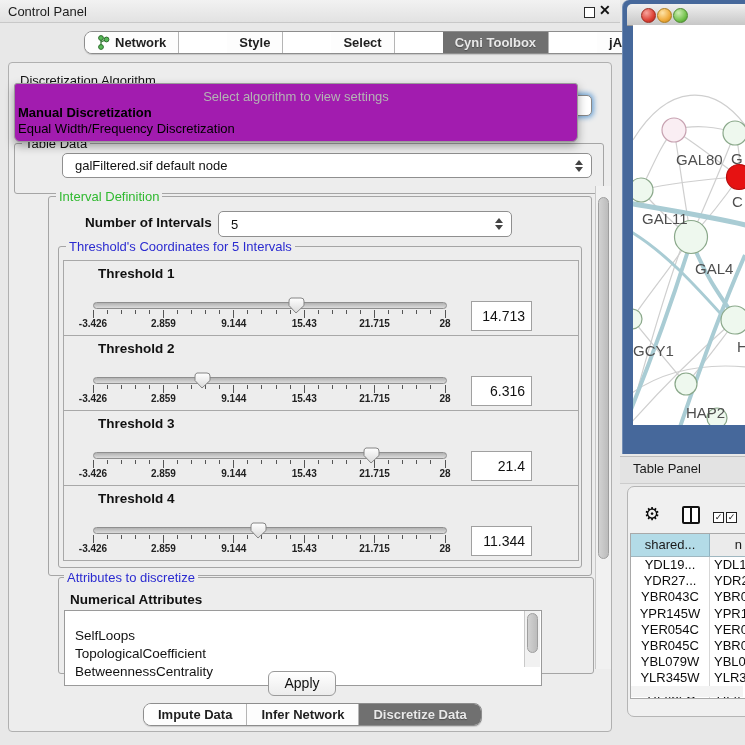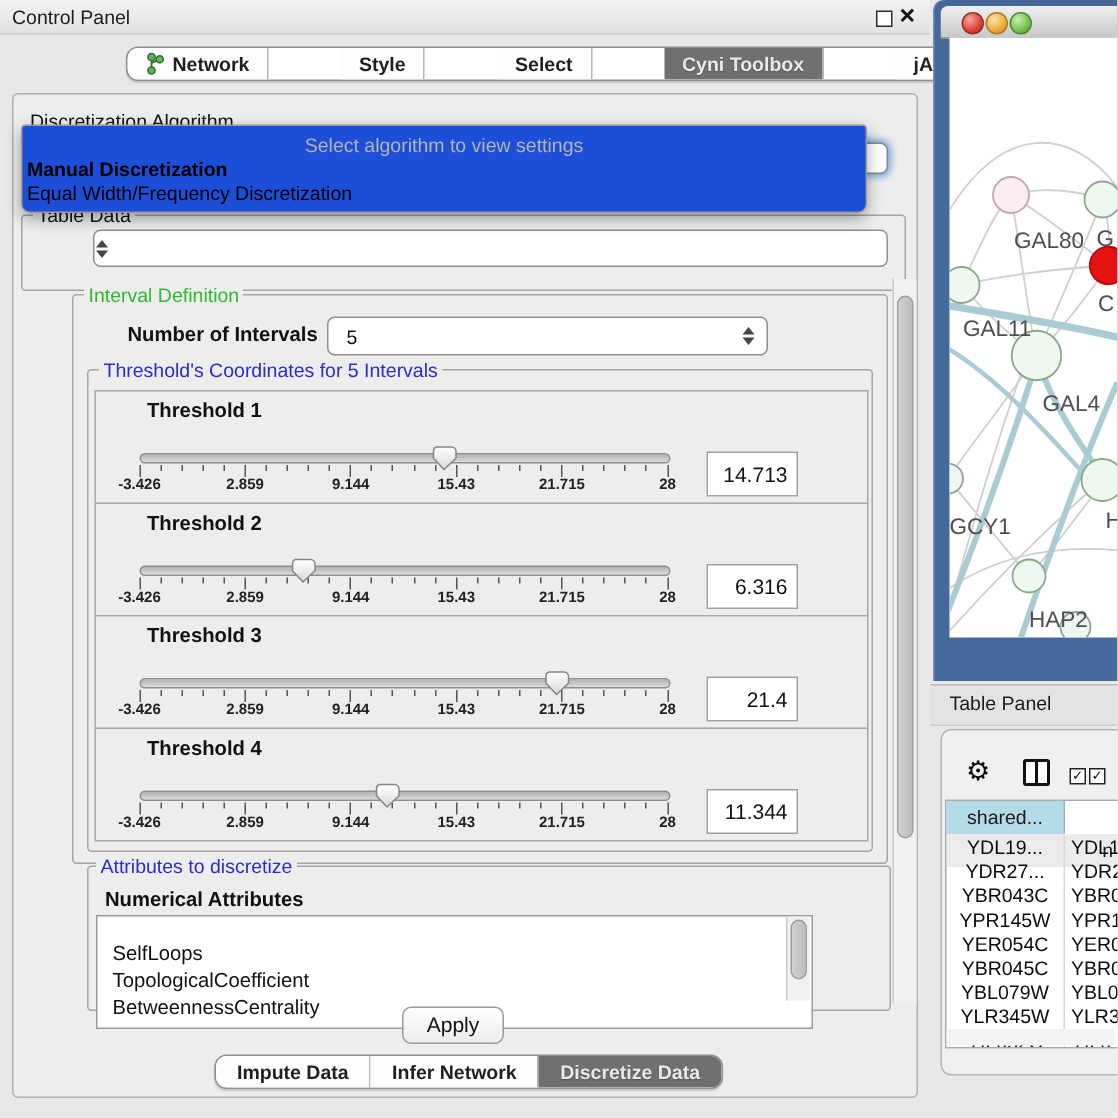--- a/index.html
+++ b/index.html
@@ -32,21 +32,21 @@
   .combo .val{padding-left:12px;flex:1;white-space:nowrap;overflow:hidden;}
   .spinner{width:9px;margin-right:8px;display:flex;flex-direction:column;align-items:center;gap:2px;}
   .spinner .up{width:0;height:0;border-left:4px solid transparent;border-right:4px solid transparent;border-bottom:5px solid #444;}
   .spinner .dn{width:0;height:0;border-left:4px solid transparent;border-right:4px solid transparent;border-top:5px solid #444;}
 
   
   #disc-algo-title{left:20px;top:73px;font-size:13px;color:#111;z-index:1;}
   #algo-combo-sliver{left:552px;top:95px;width:38px;height:19px;background:#fff;border:1px solid #888;border-radius:5px;box-shadow:0 0 5px 2px #74a7d7;z-index:2;}
 
   
-  #algo-popup{left:14px;top:83px;width:562px;height:57px;background:#1d4ed8;border:1px solid #9a9a9a;border-radius:3px 3px 6px 6px;box-shadow:0 4px 10px rgba(0,0,0,.35);z-index:10;}
+  #algo-popup{left:14px;top:83px;width:562px;height:57px;background:#a21caf;border:1px solid #9a9a9a;border-radius:3px 3px 6px 6px;box-shadow:0 4px 10px rgba(0,0,0,.35);z-index:10;}
   #algo-placeholder{top:5px;left:0;width:100%;text-align:center;font-size:13px;color:#b4b4b4;}
   .popup-item{position:absolute;left:3px;font-size:13px;color:#000;white-space:nowrap;}
 
   
   .thr-box{position:absolute;left:63px;width:514px;height:74px;border:1px solid #a8a8a8;background:#ededed;}
   .thr-title{position:absolute;left:8px;top:5px;font-size:13.5px;font-weight:700;color:#111;margin-left:26px;}
   .thr-track{position:absolute;left:29px;top:41px;width:352px;height:5px;background:linear-gradient(#b2b2b2,#dcdcdc);border:1px solid #8f8f8f;border-radius:4px;}
   .tick{position:absolute;width:1px;background:#555;}
   .tick.major{top:49px;height:8px;}
   .tick.minor{top:49px;height:4px;}
@@ -72,21 +72,21 @@
   #net-canvas{left:633px;top:25px;width:112px;height:400px;background:#fff;overflow:hidden;}
 
   #table-panel-bar{left:620px;top:456px;width:125px;height:26px;background:#e3e3e3;border-top:1px solid #bdbdbd;border-bottom:1px solid #cccccc;}
   #table-panel-title{left:633px;top:461px;font-size:13px;color:#1a1a1a;}
   #table-card{left:627px;top:486px;width:126px;height:229px;background:#f0f0f0;border:1px solid #b5b5b5;border-radius:7px;}
   #gear-icon{left:644px;top:503px;font-size:18px;color:#0a0a0a;}
   #columns-icon{left:682px;top:506px;width:14px;height:14px;border:2px solid #111;border-radius:2px;background:#fff;}
   #columns-icon:after{content:"";position:absolute;left:6px;top:0;width:2px;height:14px;background:#111;}
   .cbx{position:absolute;top:512px;width:9px;height:9px;border:1.5px solid #222;background:#fff;font-size:9px;line-height:9px;text-align:center;color:#111;}
   #grid{left:630px;top:533px;width:115px;height:164px;background:#fff;border:1px solid #a9a9a9;overflow:hidden;}
-  .ghead{display:flex;height:22px;border-bottom:1px solid #9fb7c0;flex-direction:column;}
+  .ghead{display:flex;height:22px;border-bottom:1px solid #9fb7c0;}
   .ghead .h1{width:78px;background:#b3dbe7;border-right:1px solid #8fb3c2;font-size:13px;color:#1a1a1a;text-align:center;line-height:22px;}
   .ghead .h2{flex:1;background:#ebebeb;font-size:13px;color:#1a1a1a;text-align:right;line-height:22px;padding-right:4px;}
   .trow{display:flex;height:16.2px;font-size:13px;color:#0c0c0c;}
   .trow .c1{width:78px;text-align:center;border-right:1px solid #d7d7d7;white-space:nowrap;overflow:hidden;}
   .trow .c2{flex:1;padding-left:4px;white-space:nowrap;overflow:hidden;}
   #hscroll{left:631px;top:686px;width:112px;height:11px;background:#f3f3f3;}
 </style>
 </head>
 <body>
 
@@ -129,20 +129,21 @@
 
   <div class="abs" id="algo-popup">
     <div class="abs" id="algo-placeholder">Select algorithm to view settings</div>
   <div class="popup-item" style="top: 21px; font-weight: 700;">Manual Discretization</div>
       <div class="popup-item" style="top: 37px; font-weight: 400;">Equal Width/Frequency Discretization</div>
     </div>
 
   <div class="abs frame" style="left:14px;top:143px;width:588px;height:49px;"></div>
   <div class="frame-title" style="left:22px;top:136px;">Table Data</div>
   <div class="abs combo" style="left:62px;top:153px;width:528px;height:23px;">
+    <span class="val">galFiltered.sif default node</span>
     <span class="spinner">
         <span class="up"></span>
         <span class="dn"></span>
       </span>
   </div>
 
   <div class="abs frame" style="left:48px;top:196px;width:542px;height:378px;"></div>
   <div class="frame-title ft-green" style="left:56px;top:189px;">Interval Definition</div>
 
   <div class="abs" style="left:85px;top:215px;font-size:13.5px;font-weight:700;color:#111;">Number of Intervals</div>

